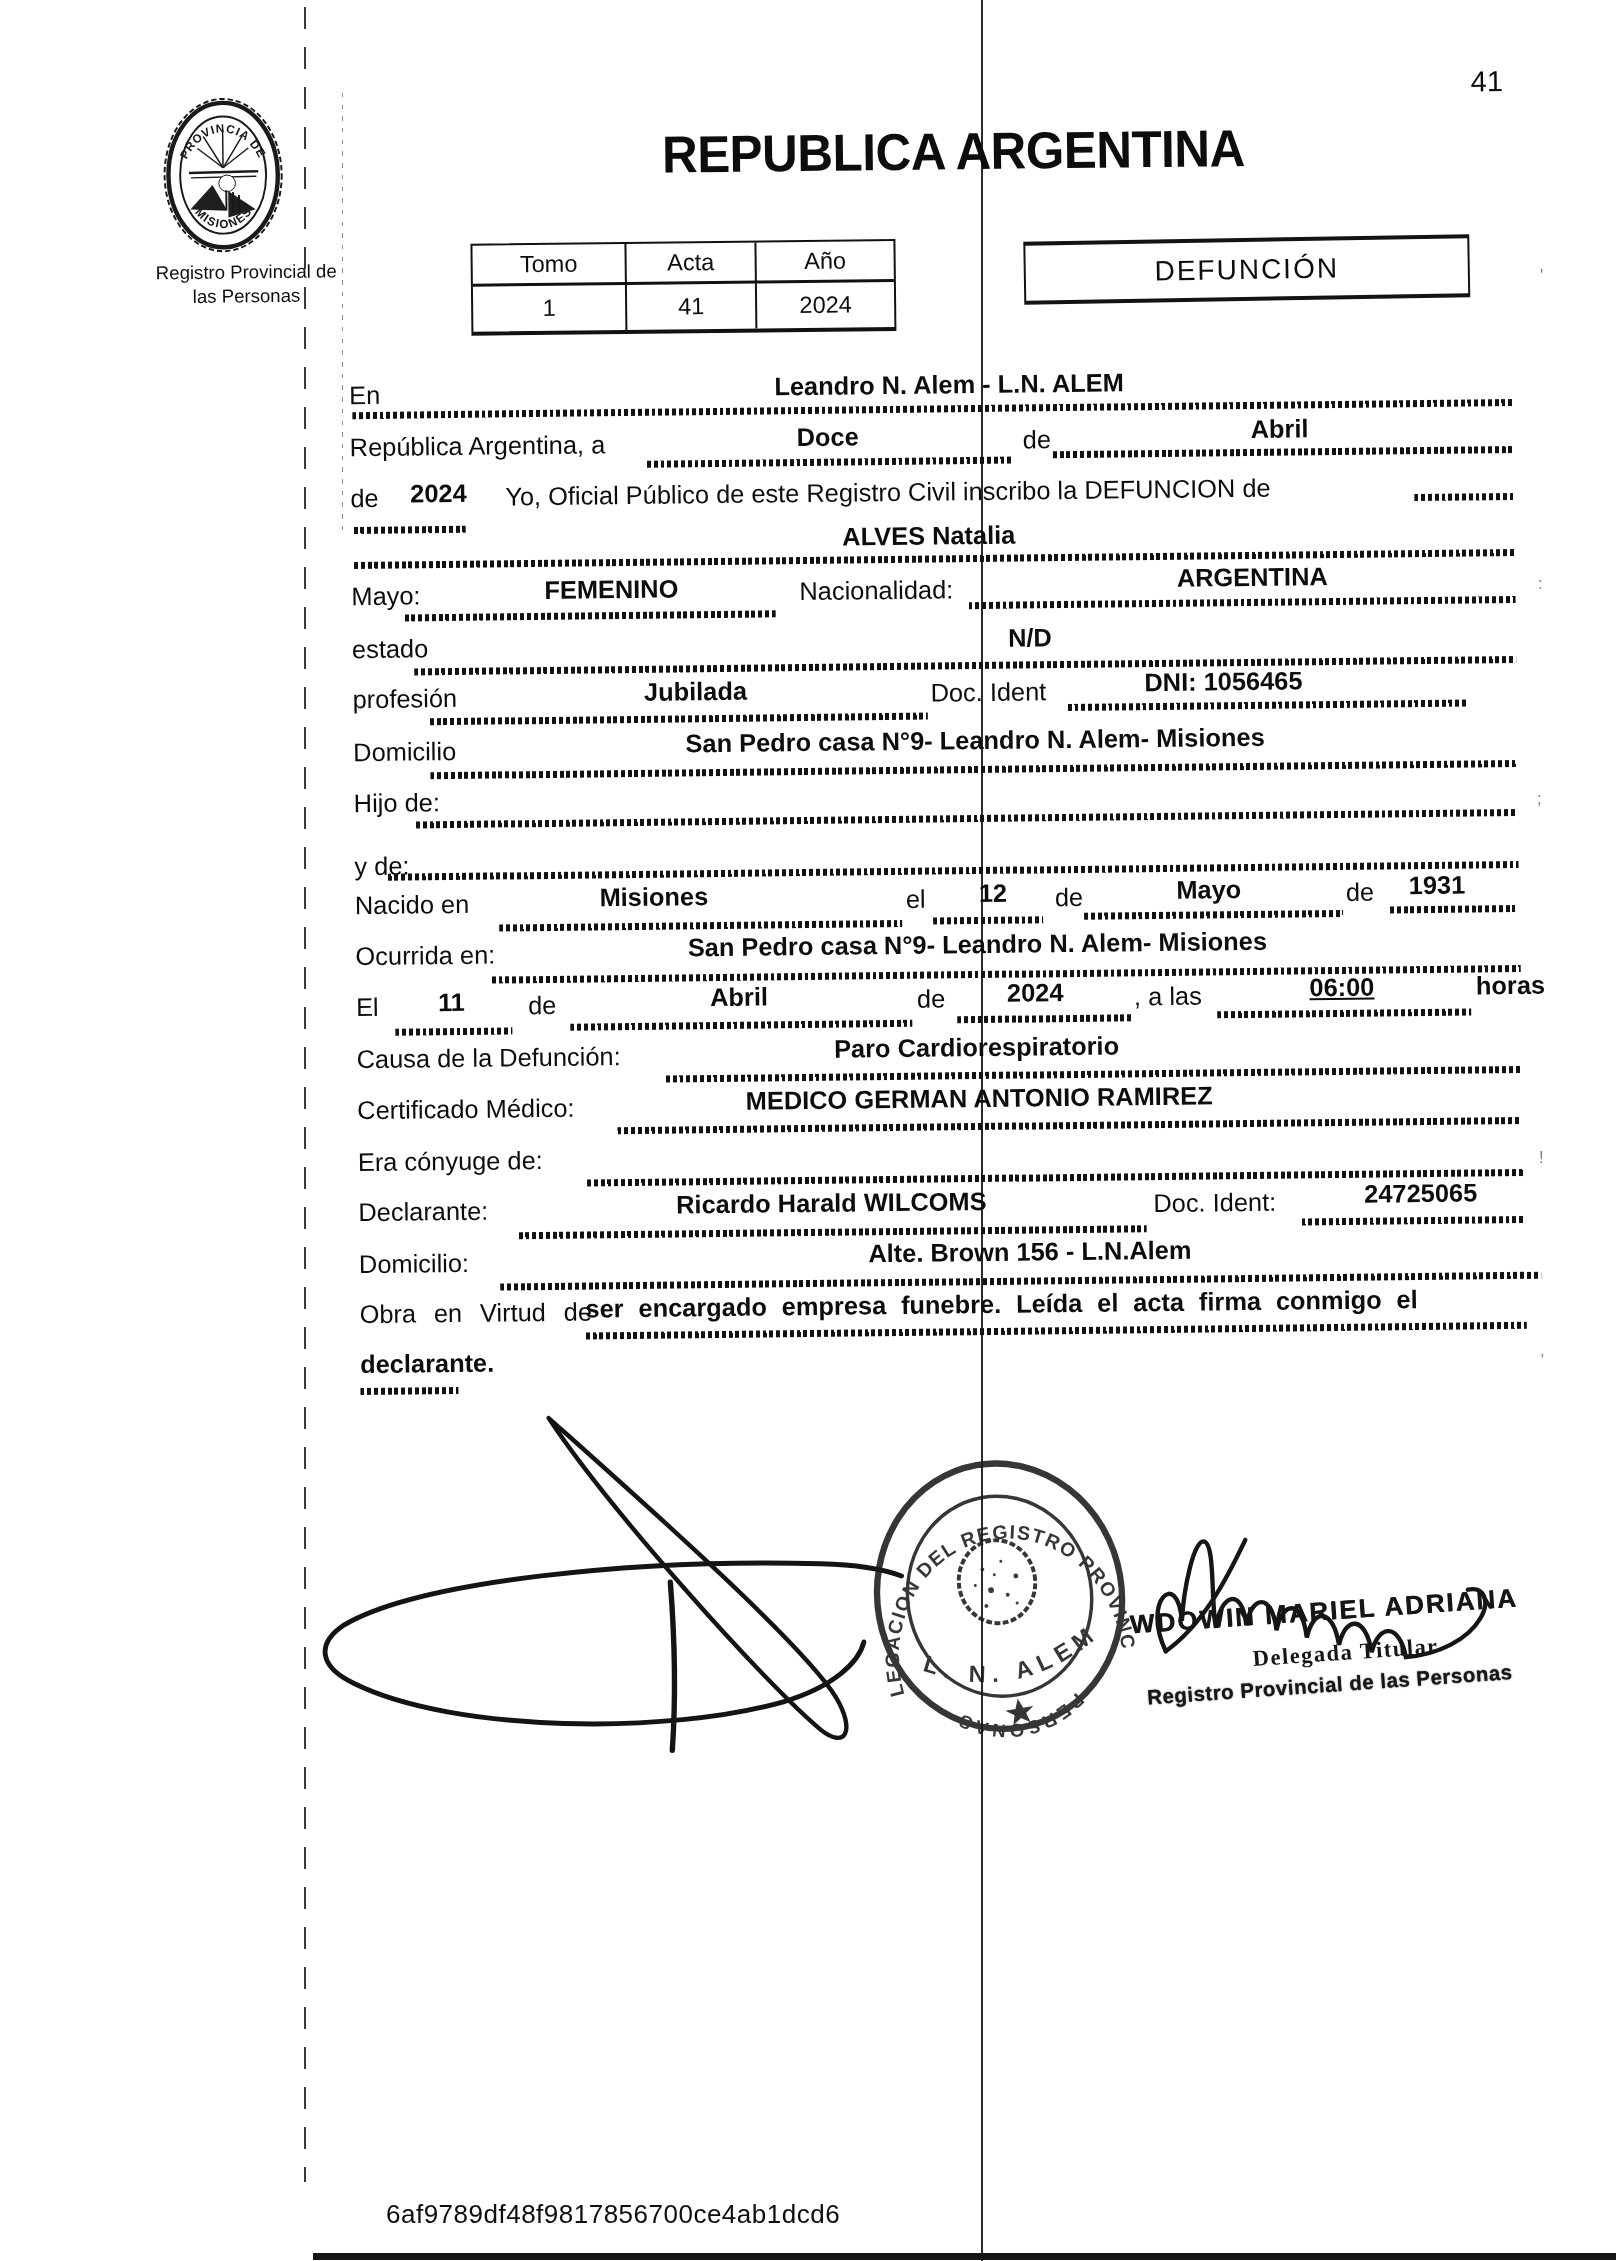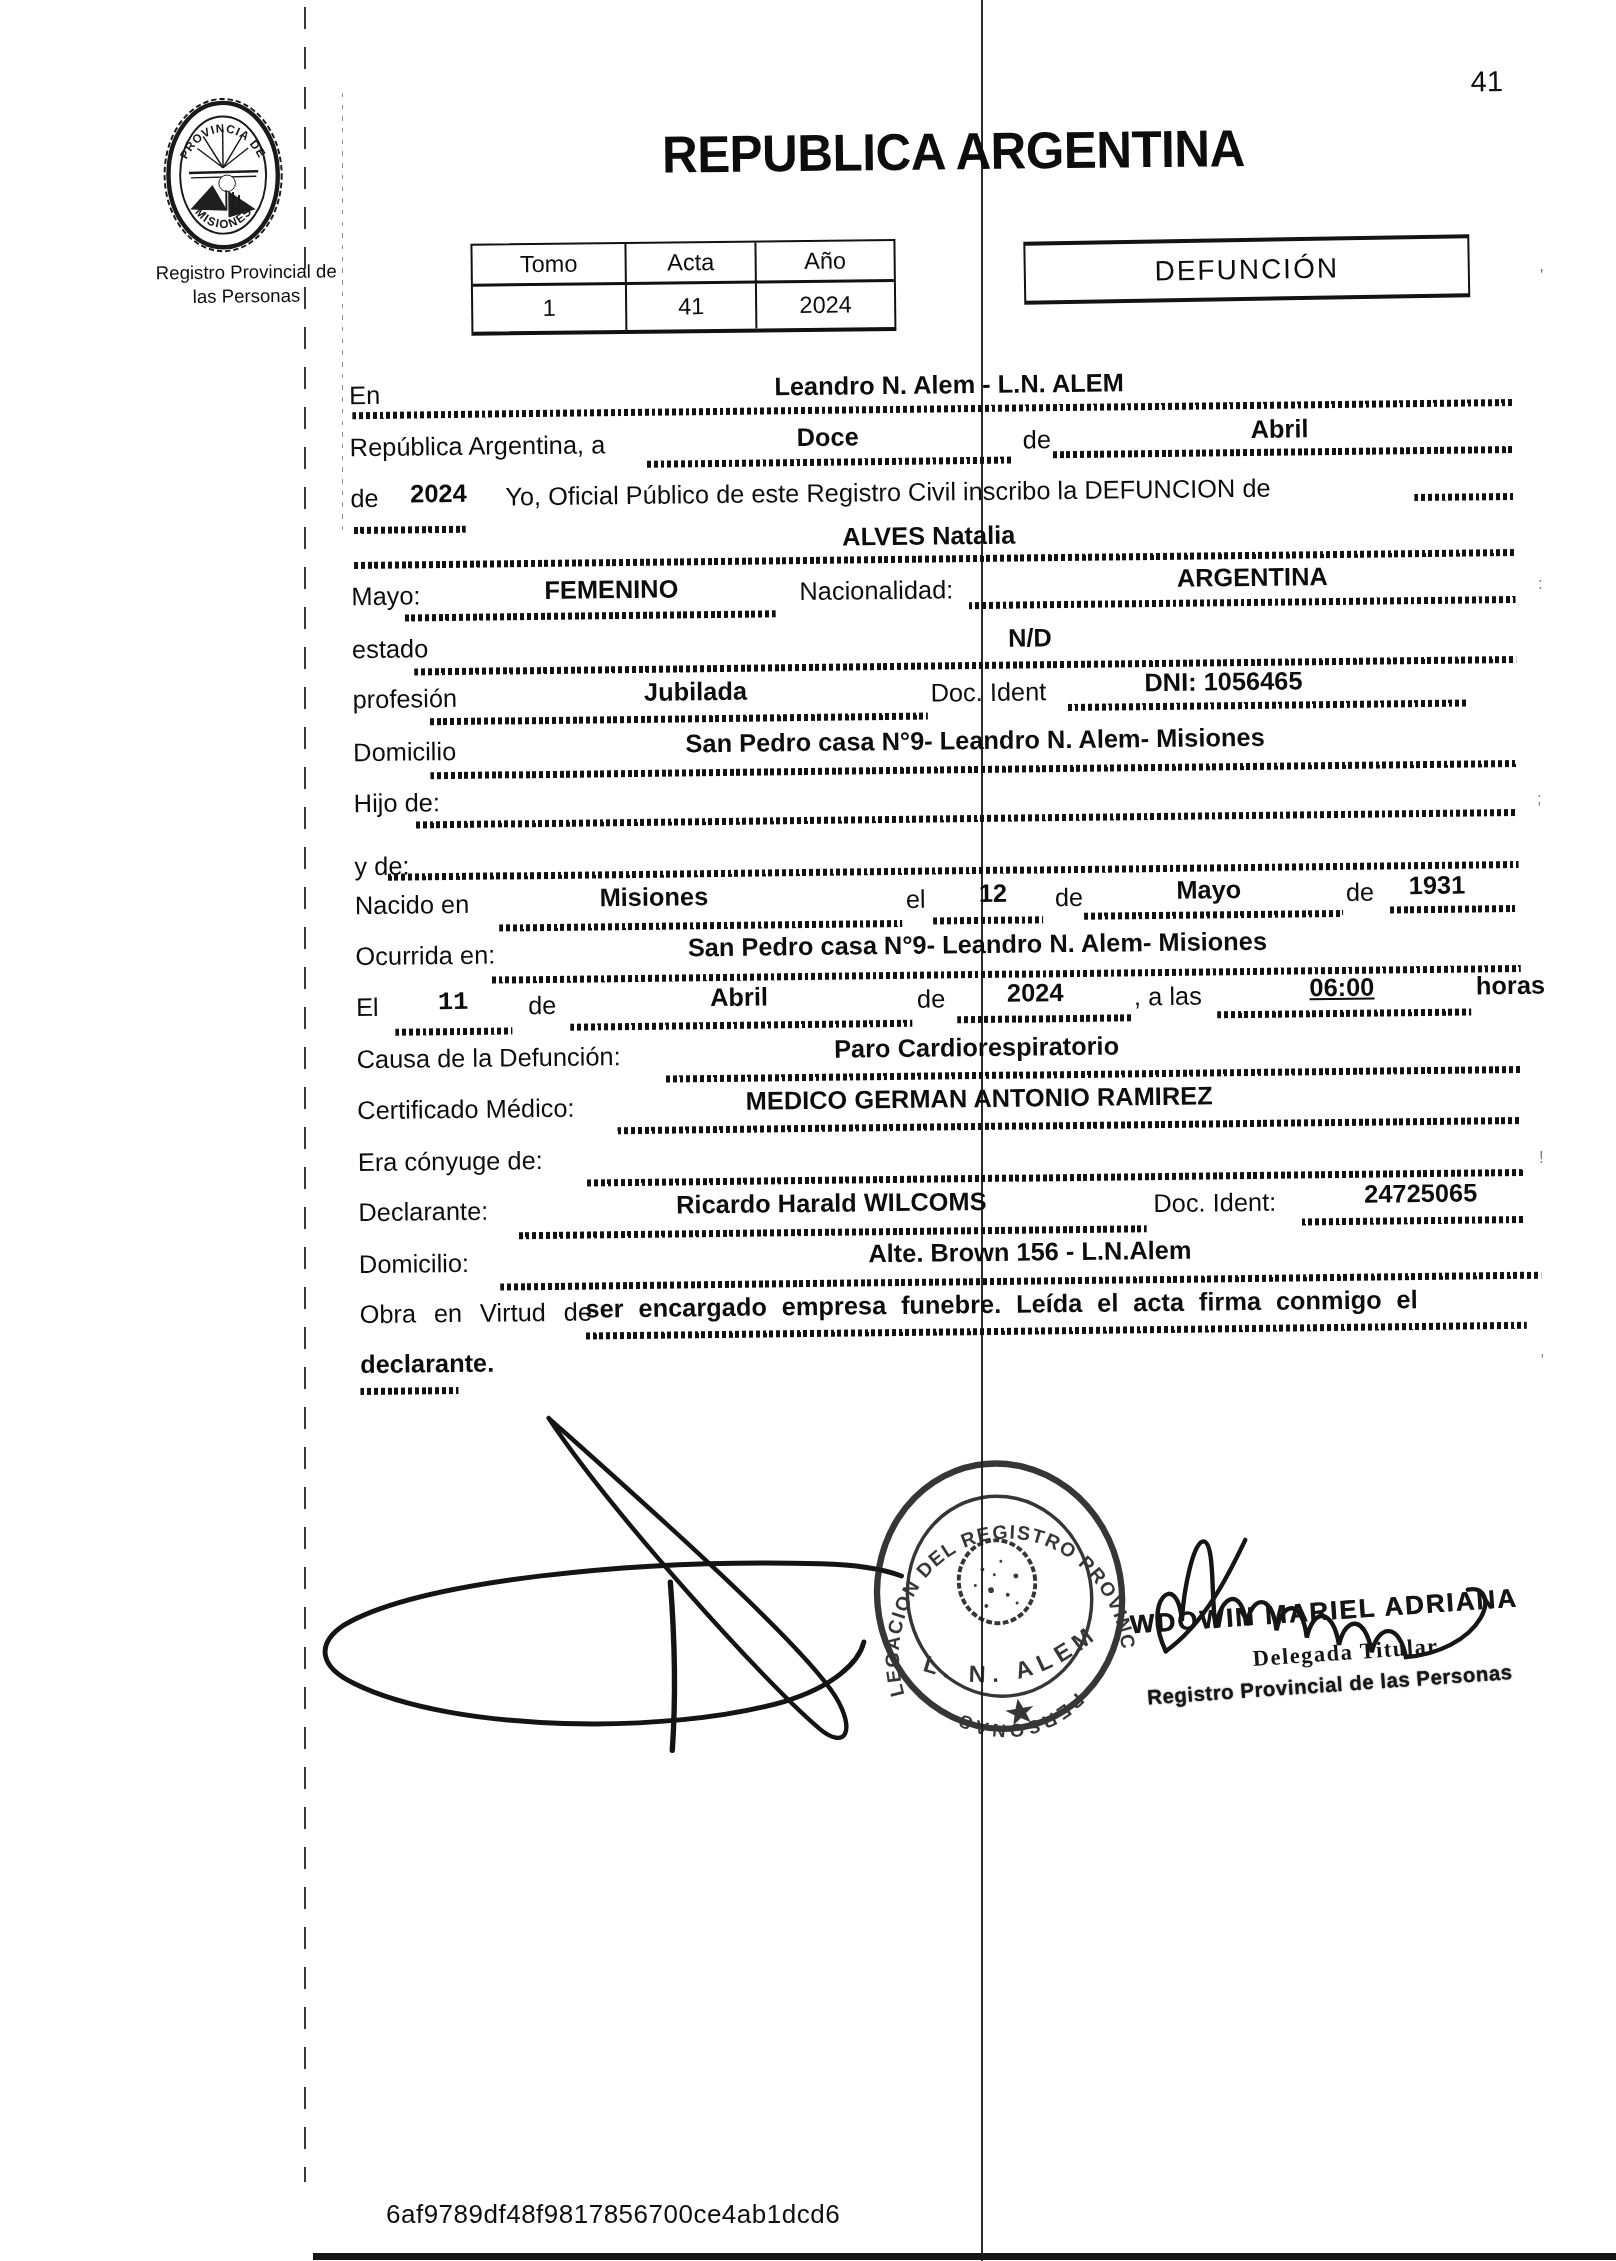--- a/index.html
+++ b/index.html
@@ -177,21 +177,21 @@
     <div class="dots" style="left:497px;top:921px;width:403px;"></div>
     <div class="dots" style="left:931px;top:919px;width:110px;"></div>
     <div class="dots" style="left:1082px;top:916px;width:259px;"></div>
     <div class="dots" style="left:1388px;top:913px;width:125px;"></div>
 
     <div class="abs lbl" style="left:353px;top:937px;">Ocurrida en:</div>
     <div class="abs val ctr" style="left:975px;top:932px;">San Pedro casa N°9- Leandro N. Alem- Misiones</div>
     <div class="dots" style="left:489px;top:973px;width:1029px;"></div>
 
     <div class="abs lbl" style="left:353px;top:988px;">El</div>
-    <div class="abs val" style="left:435px;top:984px;font-family:Liberation Mono, monospace;">11</div>
+    <div class="abs val" style="left:435px;top:984px;">11</div>
     <div class="abs lbl" style="left:525px;top:988px;">de</div>
     <div class="abs val ctr" style="left:736px;top:982px;">Abril</div>
     <div class="abs lbl" style="left:914px;top:986px;">de</div>
     <div class="abs val" style="left:1004px;top:981px;">2024</div>
     <div class="abs lbl" style="left:1131px;top:986px;">, a las</div>
     <div class="abs val ctr" style="left:1339px;top:979px;text-decoration:underline;">06:00</div>
     <div class="abs lbl" style="left:1473px;top:979px;font-weight:bold;">horas</div>
     <div class="dots" style="left:392px;top:1024px;width:117px;"></div>
     <div class="dots" style="left:567px;top:1021px;width:342px;"></div>
     <div class="dots" style="left:954px;top:1018px;width:176px;"></div>

